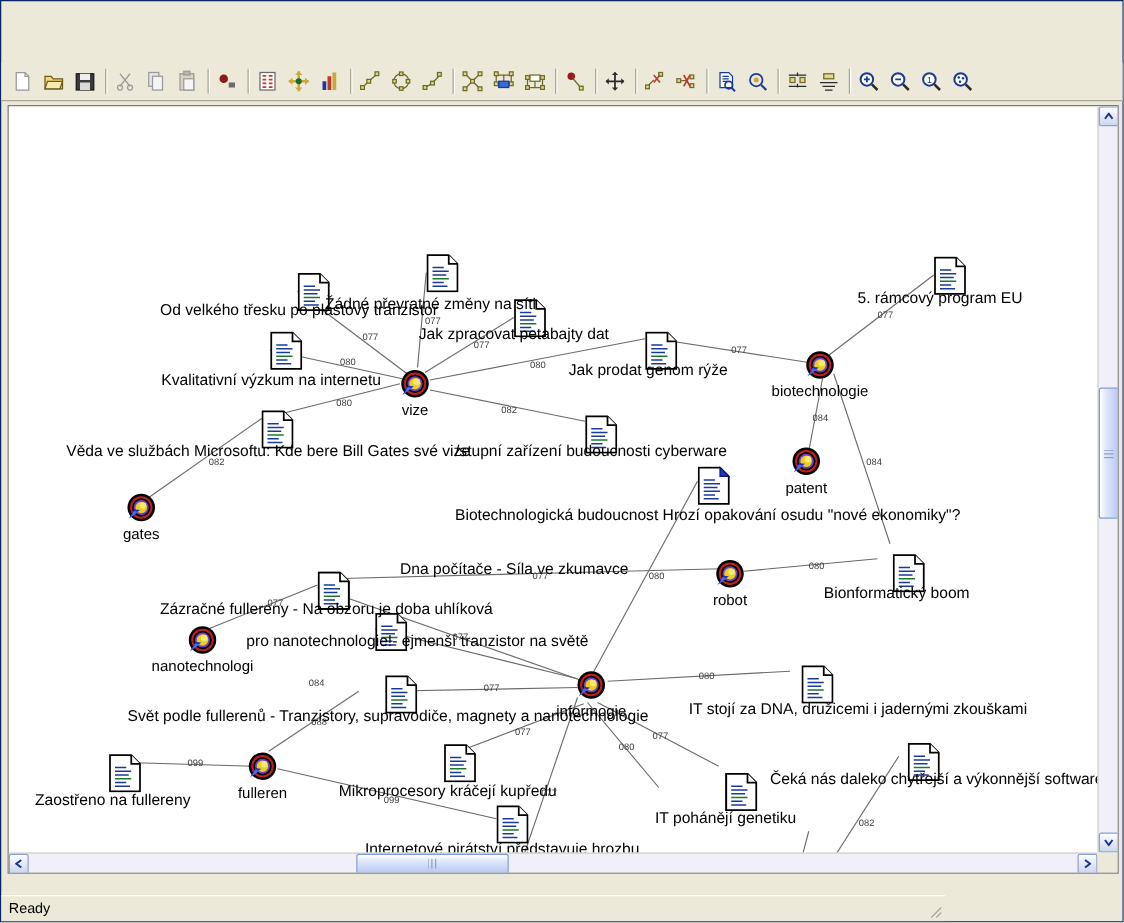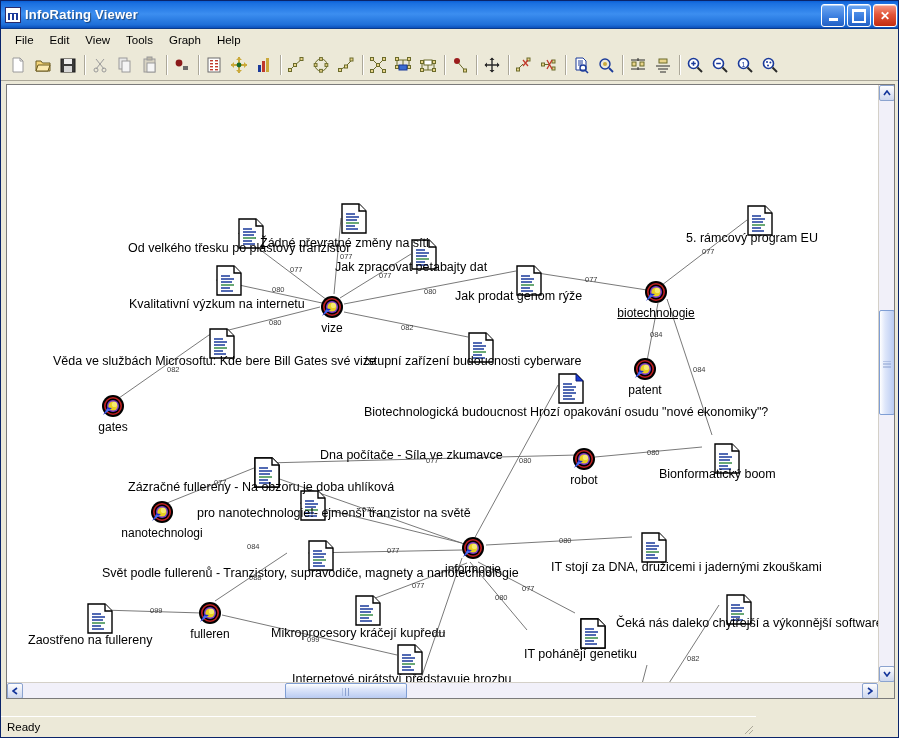--- a/index.html
+++ b/index.html
@@ -181,44 +181,21 @@
   }
   #statusbar .grip {
     position:absolute; right:2px; bottom:2px; width:14px; height:14px;
   }
 </style>
 </head>
 <body>
 
 <div id="app">
 
-  <div id="titlebar">
-    <div class="tb-icon"></div>
-    <span id="title-text">InfoRating Viewer</span>
-    <div class="tb-buttons">
-      <div class="tb-btn min">
-          <span class="g"></span>
-        </div>
-      <div class="tb-btn max">
-          <span class="g"></span>
-        </div>
-      <div class="tb-btn close">
-          <span class="g">✕</span>
-        </div>
-    </div>
-  </div>
-
-  <div id="menubar">
-    <div class="mi">File</div>
-    <div class="mi">Edit</div>
-    <div class="mi">View</div>
-    <div class="mi">Tools</div>
-    <div class="mi">Graph</div>
-    <div class="mi">Help</div>
-  </div>
+
 
   <div id="toolbar">
 
     <div class="tool">
       <svg width="18" height="18" viewBox="0 0 18 18">
           <path d="M4 2h7l3 3v11H4z" fill="#fff" stroke="#9a9a9a"></path>
           <path d="M11 2v3h3" fill="none" stroke="#9a9a9a"></path>
         </svg>
     </div>
     <div class="tool">
@@ -589,21 +566,21 @@
           <div class="glabel" style="left: 121px; top: 396px;">Zázračné fullereny - Na obzoru je doba uhlíková</div>
           <div class="glabel" style="left: 190px; top: 422px;">pro nanotechnologie!- ejmenší tranzistor na světě</div>
           <div class="glabel" style="left: 95px; top: 482px;">Svět podle fullerenů - Tranzistory, supravodiče, magnety a nanotechnologie</div>
           <div class="glabel" style="left: 504px; top: 476px; margin-left: 40px;">IT stojí za DNA, družicemi i jadernými zkouškami</div>
           <div class="glabel" style="left: 21px; top: 549px;">Zaostřeno na fullereny</div>
           <div class="glabel" style="left: 264px; top: 542px;">Mikroprocesory kráčejí kupředu</div>
           <div class="glabel" style="left: 609px; top: 532px;">Čeká nás daleko chytřejší a výkonnější software</div>
           <div class="glabel" style="left: 517px; top: 563px;">IT pohánějí genetiku</div>
           <div class="glabel" style="left: 285px; top: 588px;">Internetové pirátství představuje hrozbu</div>
           <div class="nodelabel" style="left: 325px; top: 237px;">vize</div>
-          <div class="nodelabel" style="left: 649px; top: 222px; text-decoration: underline;">biotechnologie</div>
+          <div class="nodelabel" style="left: 649px; top: 222px;">biotechnologie</div>
           <div class="nodelabel" style="left: 638px; top: 299px;">patent</div>
           <div class="nodelabel" style="left: 106px; top: 336px;">gates</div>
           <div class="nodelabel" style="left: 577px; top: 389px;">robot</div>
           <div class="nodelabel" style="left: 155px; top: 442px;">nanotechnologi</div>
           <div class="nodelabel" style="left: 466px; top: 478px;">informogie</div>
           <div class="nodelabel" style="left: 203px; top: 543px;">fulleren</div>
           <div class="elabel" style="left: 283px; top: 181px;">077</div>
           <div class="elabel" style="left: 333px; top: 168px;">077</div>
           <div class="elabel" style="left: 372px; top: 187px;">077</div>
           <div class="elabel" style="left: 265px; top: 201px;">080</div>

